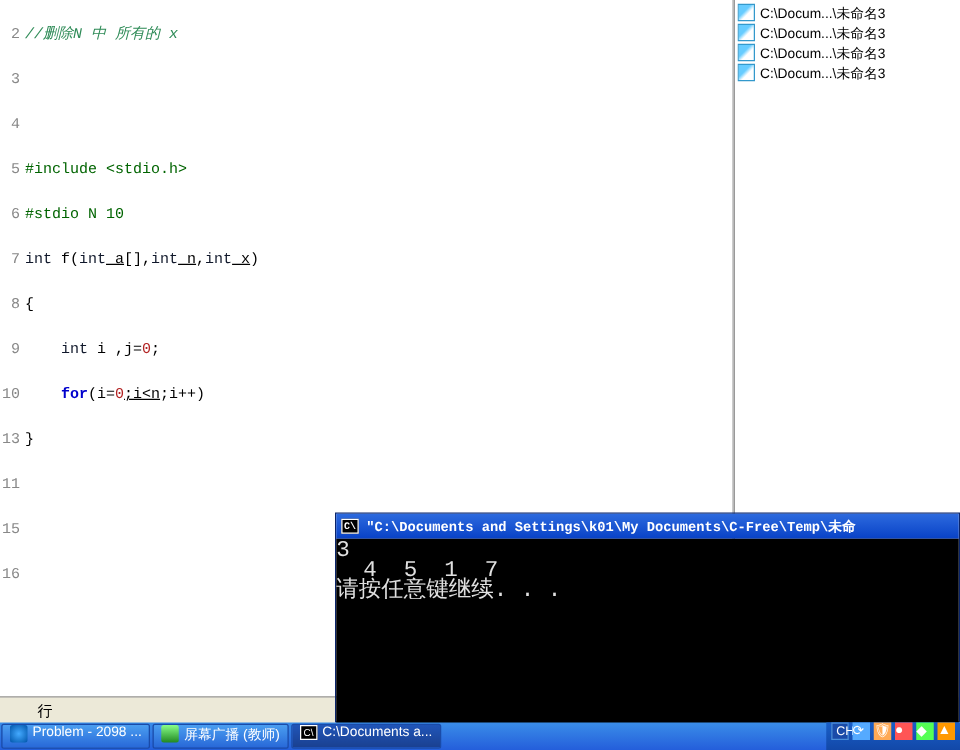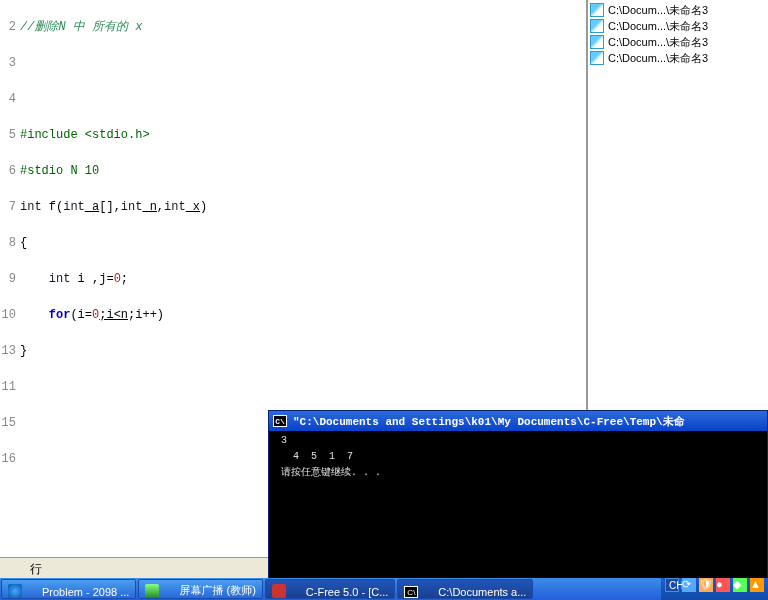--- a/index.html
+++ b/index.html
@@ -15,23 +15,23 @@
 .cm{color:#2e8b57;font-style:italic}
 .nm{color:#b22222}
 .ul{text-decoration:underline}
 .statusbar{position:absolute;left:0;bottom:21px;width:270px;height:22px;background:#ece9d8;border-top:1px solid #999;padding:3px 30px;font-size:12px}
 .sidebar{position:absolute;right:0;top:0;width:181px;height:558px;background:#fff;border-left:1px solid #999;padding:2px}
 .file-item{display:flex;align-items:center;gap:4px;height:16px;font-size:11px;color:#000;padding:1px 0;white-space:nowrap;overflow:hidden}
 .file-icon{width:14px;height:14px;background:linear-gradient(135deg,#6cf 40%,#fff 60%);border:1px solid #39c;flex-shrink:0}
 .console{position:absolute;left:268px;top:410px;width:500px;height:168px;border:1px solid #0a246a}
 .console-title{height:20px;background:linear-gradient(#2d6ade,#0842c7);color:#fff;font-family:"Courier New",monospace;font-size:11px;font-weight:bold;display:flex;align-items:center;padding:0 4px;gap:6px}
 .cmd-icon{width:14px;height:12px;background:#000;border:1px solid #fff;display:inline-flex;align-items:center;justify-content:center;font-size:8px;color:#fff}
-.console-body{background:#000;color:#e0e0e0;font-family:SimSun,"Courier New",monospace;font-size:10px;height:148px;padding:2px 12px;line-height:16px;white-space:pre}
+.console-body{background:#000;color:#e0e0e0;font-family:SimSun,"Courier New",monospace;font-size:18px;height:148px;padding:2px 0;line-height:16px;white-space:pre}
 .taskbar{position:absolute;left:0;bottom:0;width:768px;height:22px;background:linear-gradient(#3a8de8,#245edb);display:flex;align-items:center;font-size:11px;color:#fff}
-.tb-btn{height:20px;padding:0 6px;margin:0 1px;background:linear-gradient(#4a9ef0,#2868d8);border:1px solid #1a4ba8;display:flex;align-items:flex-end;gap:20px;border-radius:2px}
+.tb-btn{height:20px;padding:0 6px;margin:0 1px;background:linear-gradient(#4a9ef0,#2868d8);border:1px solid #1a4ba8;display:flex;align-items:flex-start;gap:4px;border-radius:2px}
 .tb-btn.active{background:linear-gradient(#2055b8,#1a4090)}
 .tb-icon{width:14px;height:14px;background:#fff;border-radius:2px;display:inline-block}
 .tb-icon.ie{background:radial-gradient(#4af,#05a)}
 .tb-icon.sc{background:linear-gradient(#8f8,#282)}
 .tb-icon.cf{background:#c33}
 .tray{margin-left:auto;display:flex;align-items:flex-start;gap:3px;padding:0 4px;height:22px;background:linear-gradient(#1a5fc8,#1248a8)}
 .tray span{width:14px;height:14px;display:inline-block}
 .lang{background:#1a4ba8;padding:1px 3px;font-size:10px;border:1px solid #4a8ed8}
 </style>
 </head>
@@ -105,24 +105,20 @@
 <div class="taskbar">
 <div class="tb-btn">
       <span class="tb-icon ie"></span>
       <span>Problem - 2098 ...</span>
     </div>
 <div class="tb-btn">
       <span class="tb-icon sc"></span>
       <span>屏幕广播 (教师)</span>
     </div>
 <div class="tb-btn active">
-      <span class="tb-icon cf"></span>
-      <span>C-Free 5.0 - [C...</span>
-    </div>
-<div class="tb-btn active">
       <span class="cmd-icon">C\</span>
       <span>C:\Documents a...</span>
     </div>
 <div class="tray">
 <span class="lang">CH</span>
 <span style="background:#5af">⟳</span>
 <span style="background:#fa5">🛡</span>
 <span style="background:#f55">●</span>
 <span style="background:#5f5">◆</span>
 <span style="background:#f90">▲</span>

